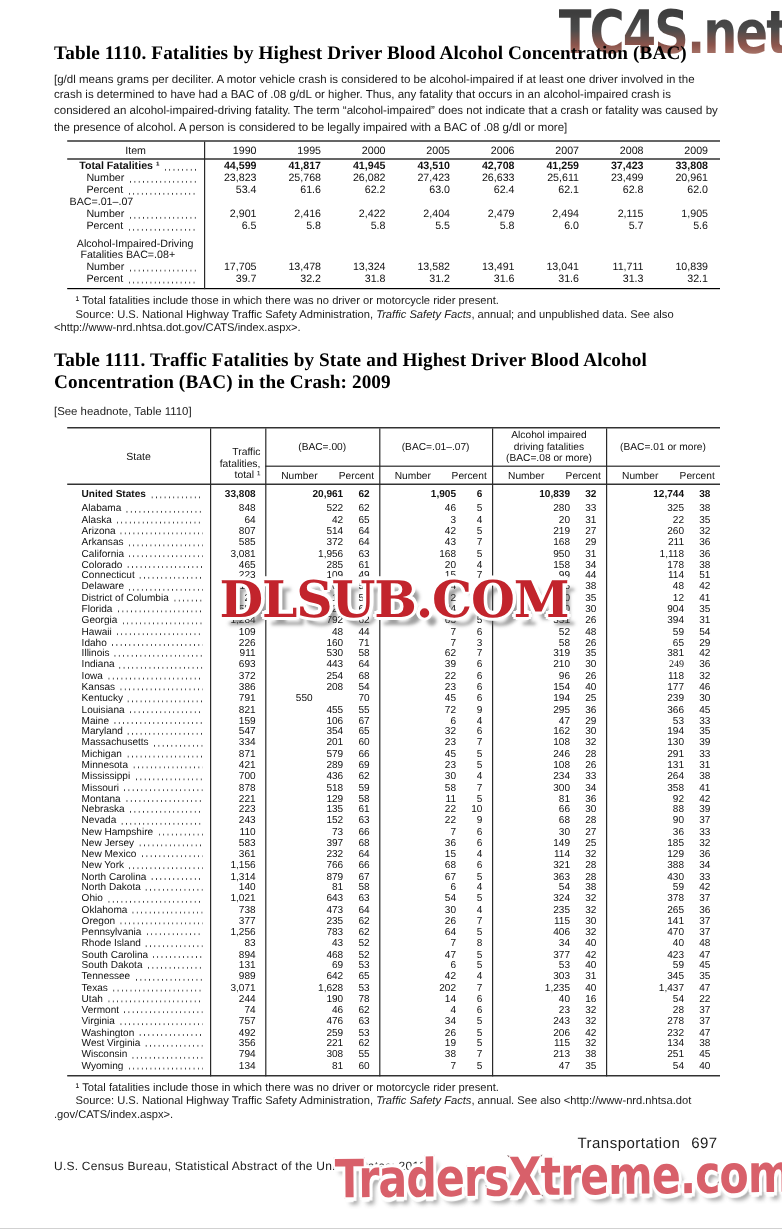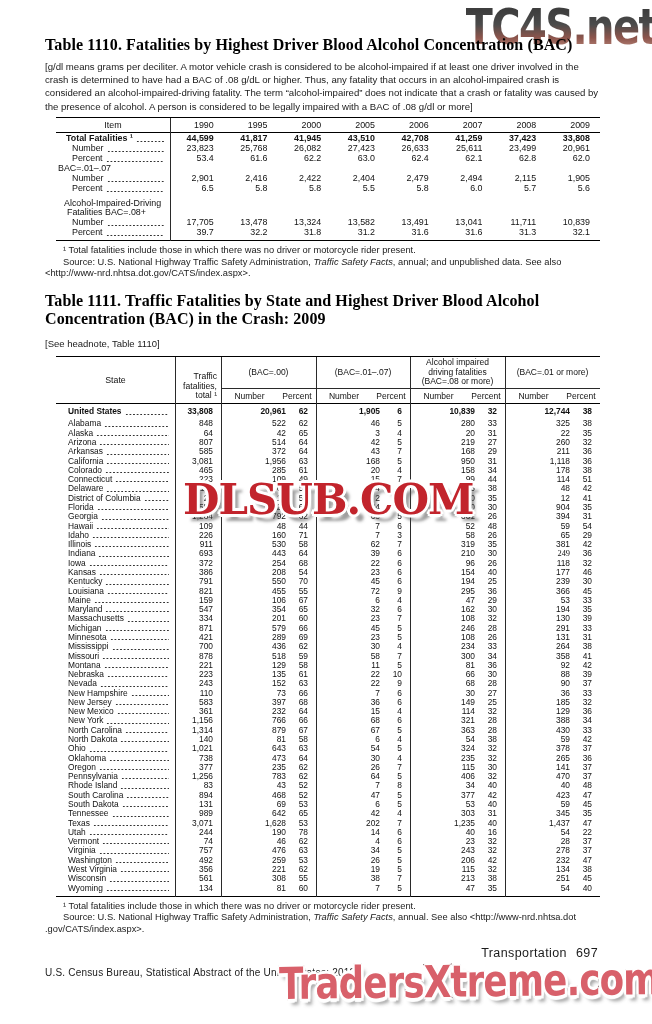--- a/index.html
+++ b/index.html
@@ -565,21 +565,21 @@
               <div class="s-cell" style="width: 26px; padding-right: 8px;">40</div>
               <div class="s-cell" style="width: 69px; padding-right: 4px;">177</div>
               <div class="s-cell" style="width: 26px; padding-right: 8px;">46</div>
             </div>
             <div class="s-row">
               <div class="s-label">
                 <div class="lbl">Kentucky</div>
                 <div class="dots"></div>
               </div>
               <div class="s-cell" style="width: 46px; padding-right: 8px;">791</div>
-              <div class="s-cell" style="width: 69px; padding-right: 4px;">550</div>
+              <div class="s-cell" style="width: 69px; padding-right: 4px; text-align: center;">550</div>
               <div class="s-cell" style="width: 26px; padding-right: 8px;">70</div>
               <div class="s-cell" style="width: 68px; padding-right: 4px;">45</div>
               <div class="s-cell" style="width: 26px; padding-right: 8px;">6</div>
               <div class="s-cell" style="width: 69px; padding-right: 4px;">194</div>
               <div class="s-cell" style="width: 26px; padding-right: 8px;">25</div>
               <div class="s-cell" style="width: 69px; padding-right: 4px;">239</div>
               <div class="s-cell" style="width: 26px; padding-right: 8px;">30</div>
             </div>
             <div class="s-row">
               <div class="s-label">
@@ -1044,21 +1044,21 @@
               <div class="s-cell" style="width: 69px; padding-right: 4px;">115</div>
               <div class="s-cell" style="width: 26px; padding-right: 8px;">32</div>
               <div class="s-cell" style="width: 69px; padding-right: 4px;">134</div>
               <div class="s-cell" style="width: 26px; padding-right: 8px;">38</div>
             </div>
             <div class="s-row">
               <div class="s-label">
                 <div class="lbl">Wisconsin</div>
                 <div class="dots"></div>
               </div>
-              <div class="s-cell" style="width: 46px; padding-right: 8px;">561</div>
+              <div class="s-cell" style="width: 46px; padding-right: 8px;">794</div>
               <div class="s-cell" style="width: 69px; padding-right: 4px;">308</div>
               <div class="s-cell" style="width: 26px; padding-right: 8px;">55</div>
               <div class="s-cell" style="width: 68px; padding-right: 4px;">38</div>
               <div class="s-cell" style="width: 26px; padding-right: 8px;">7</div>
               <div class="s-cell" style="width: 69px; padding-right: 4px;">213</div>
               <div class="s-cell" style="width: 26px; padding-right: 8px;">38</div>
               <div class="s-cell" style="width: 69px; padding-right: 4px; padding-left: 42px;">251</div>
               <div class="s-cell" style="width: 26px; padding-right: 8px;">45</div>
             </div>
             <div class="s-row">

